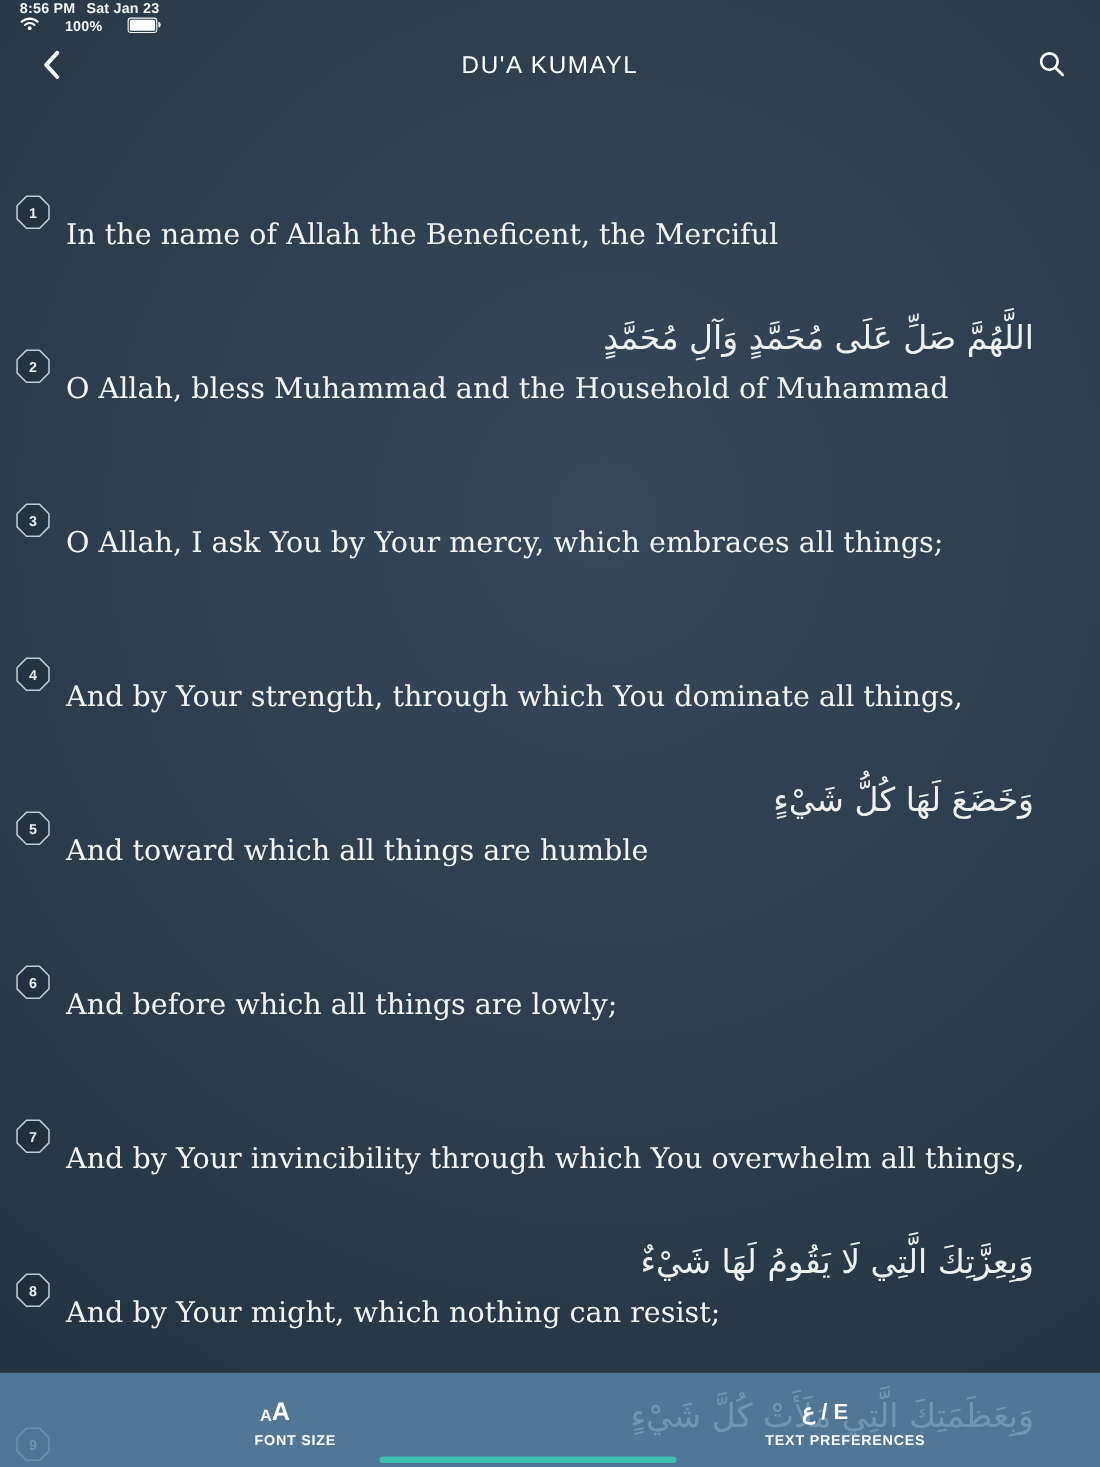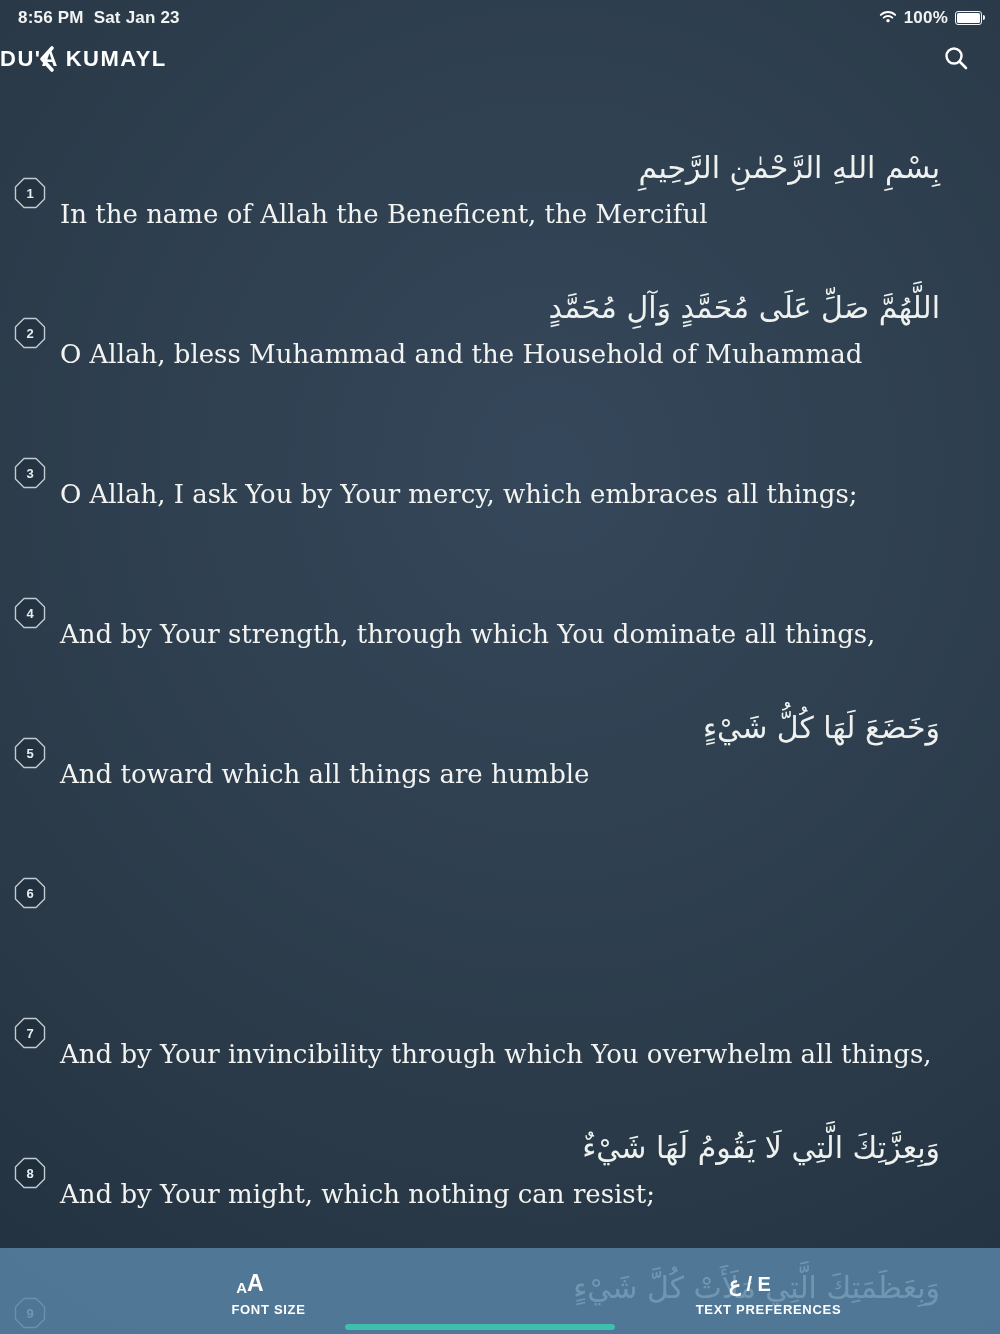--- a/index.html
+++ b/index.html
@@ -3,35 +3,35 @@
 <meta charset="utf-8">
 <style>
   html,body{margin:0;padding:0;background:#111;}
   .page{
     position:relative;width:1000px;height:1334px;overflow:hidden;
     background:radial-gradient(120% 95% at 55% 35%, #35475a 0%, #2b3b4a 50%, #1e2c3a 100%);
     font-family:"Liberation Sans",sans-serif;color:#f2f4f3;
   }
   
   .status-bar{position:absolute;top:0;left:0;right:0;height:28px;
-    display:flex;justify-content:space-between;align-items:flex-end;padding:0 18px;
-    font-size:17px;font-weight:700;letter-spacing:.2px;}
+    display:flex;justify-content:space-between;align-items:flex-start;padding:0 18px;
+    font-size:13px;font-weight:700;letter-spacing:.2px;flex-direction:column;}
   .status-left{display:flex;gap:10px;align-items:center;}
-  .status-right{display:flex;gap:7px;align-items:center;}
+  .status-right{display:flex;gap:23px;align-items:center;}
   .battery{width:25px;height:12px;border:1px solid rgba(255,255,255,.95);border-radius:3px;
     position:relative;display:inline-block;}
   .battery .fill{position:absolute;inset:1px;background:#fff;border-radius:1.5px;}
   .battery .nub{position:absolute;right:-4px;top:3px;width:2.5px;height:5px;
     background:rgba(255,255,255,.95);border-radius:0 2px 2px 0;}
   
   .header{position:absolute;top:28px;left:0;right:0;height:62px;}
   .back-btn{position:absolute;left:30px;top:14px;width:34px;height:34px;cursor:pointer;
     display:flex;align-items:center;justify-content:center;}
-  .page-title{position:absolute;left:0;right:0;top:18px;
-    font-size:22px;font-weight:700;letter-spacing:1.5px;color:#fff;}
+  .page-title{position:absolute;left:0;right:0;top:18px;text-align:center;
+    font-size:22px;font-weight:400;letter-spacing:1.5px;color:#fff;}
   .search-btn{position:absolute;right:26px;top:12px;width:36px;height:36px;cursor:pointer;
     display:flex;align-items:center;justify-content:center;}
   
   .verse-list{position:absolute;top:135px;left:0;right:0;}
   .verse{position:relative;height:140px;}
   .verse-arabic{position:absolute;top:10px;right:60px;left:120px;direction:rtl;text-align:right;
     font-family:"DejaVu Sans",sans-serif;font-size:30px;line-height:1.55;color:#eef1ee;}
   .verse-english{position:absolute;top:64px;left:60px;right:40px;
     font-family:"DejaVu Serif","Liberation Serif",serif;font-size:26px;color:#f3f4f1;}
   .verse-badge{position:absolute;left:14px;top:42px;width:32px;height:32px;}
@@ -94,21 +94,20 @@
   </div>
 
   <div class="verse-list" id="verse-list">
     <div class="verse">
       <div class="verse-badge">
         <svg viewBox="0 0 32 32">
           <polygon points="10,1.5 22,1.5 30.5,10 30.5,22 22,30.5 10,30.5 1.5,22 1.5,10" fill="rgba(18,28,38,0.28)" stroke="#c2cbd1" stroke-width="1.4" stroke-linejoin="round"></polygon>
         </svg>
         <span class="n">1</span>
       </div>
-      <div class="verse-arabic" dir="rtl">بِسْمِ اللهِ الرَّحْمٰنِ الرَّحِيمِ</div>
       <div class="verse-english">In the name of Allah the Beneficent, the Merciful</div>
     </div>
 
     <div class="verse">
       <div class="verse-badge">
         <svg viewBox="0 0 32 32">
           <polygon points="10,1.5 22,1.5 30.5,10 30.5,22 22,30.5 10,30.5 1.5,22 1.5,10" fill="rgba(18,28,38,0.28)" stroke="#c2cbd1" stroke-width="1.4" stroke-linejoin="round"></polygon>
         </svg>
         <span class="n">2</span>
       </div>
@@ -147,20 +146,21 @@
       <div class="verse-english">And toward which all things are humble</div>
     </div>
 
     <div class="verse">
       <div class="verse-badge">
         <svg viewBox="0 0 32 32">
           <polygon points="10,1.5 22,1.5 30.5,10 30.5,22 22,30.5 10,30.5 1.5,22 1.5,10" fill="rgba(18,28,38,0.28)" stroke="#c2cbd1" stroke-width="1.4" stroke-linejoin="round"></polygon>
         </svg>
         <span class="n">6</span>
       </div>
+      <div class="verse-english">And before which all things are lowly;</div>
     </div>
 
     <div class="verse">
       <div class="verse-badge">
         <svg viewBox="0 0 32 32">
           <polygon points="10,1.5 22,1.5 30.5,10 30.5,22 22,30.5 10,30.5 1.5,22 1.5,10" fill="rgba(18,28,38,0.28)" stroke="#c2cbd1" stroke-width="1.4" stroke-linejoin="round"></polygon>
         </svg>
         <span class="n">7</span>
       </div>
       <div class="verse-english">And by Your invincibility through which You overwhelm all things,</div>

